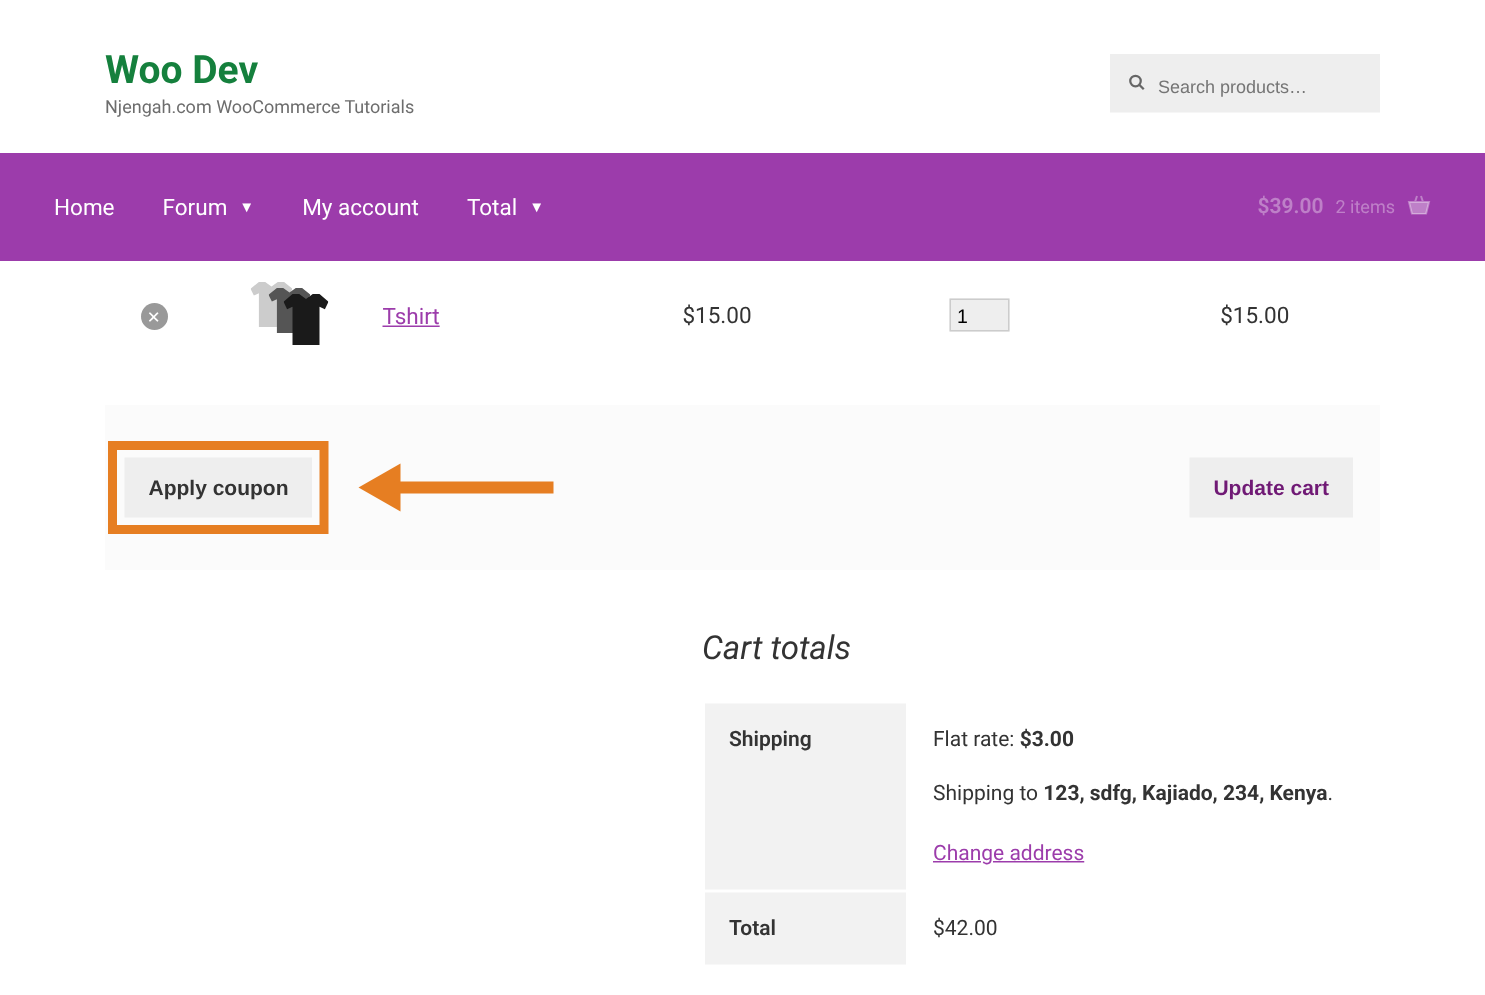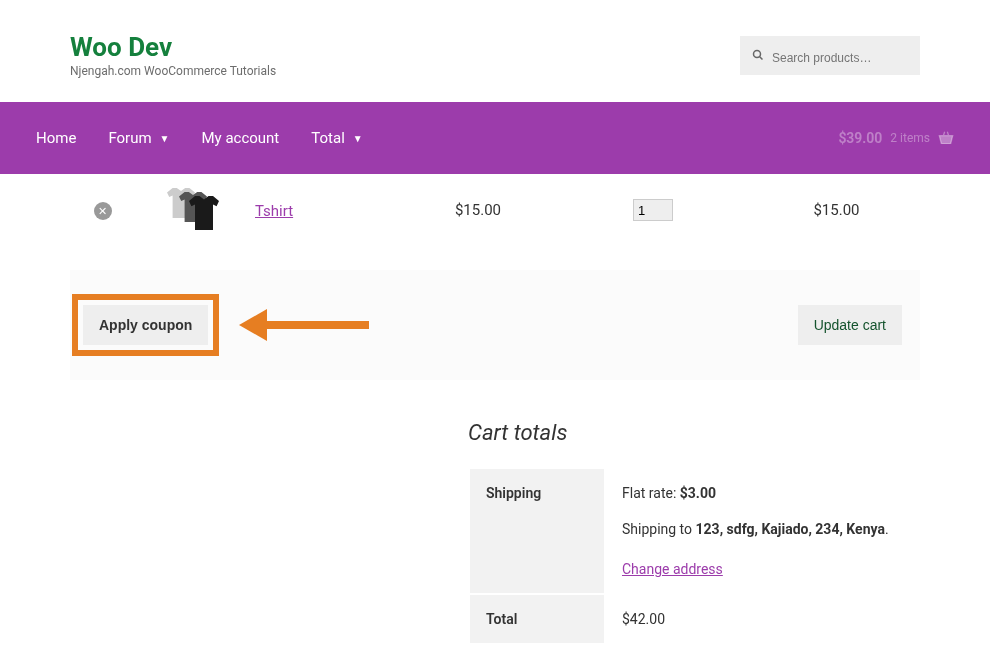--- a/index.html
+++ b/index.html
@@ -130,21 +130,21 @@
     .coupon-input::placeholder { color: #999; }
     .apply-btn, .update-btn {
       background: #eee;
       border: none;
       padding: 12px 16px;
       font-size: 14px;
       font-weight: 600;
       color: #333;
       cursor: pointer;
     }
-    .update-btn { color: #14532d; font-weight: 400; }
+    .update-btn { color: #701a75; font-weight: 700; }
     .arrow {
       position: relative;
       width: 130px;
       height: 20px;
       margin-left: 20px;
       flex: 0 0 auto;
     }
     .arrow-line {
       position: absolute; left: 24px; top: 6px; width: 106px; height: 8px; background: #e67e22;
     }

